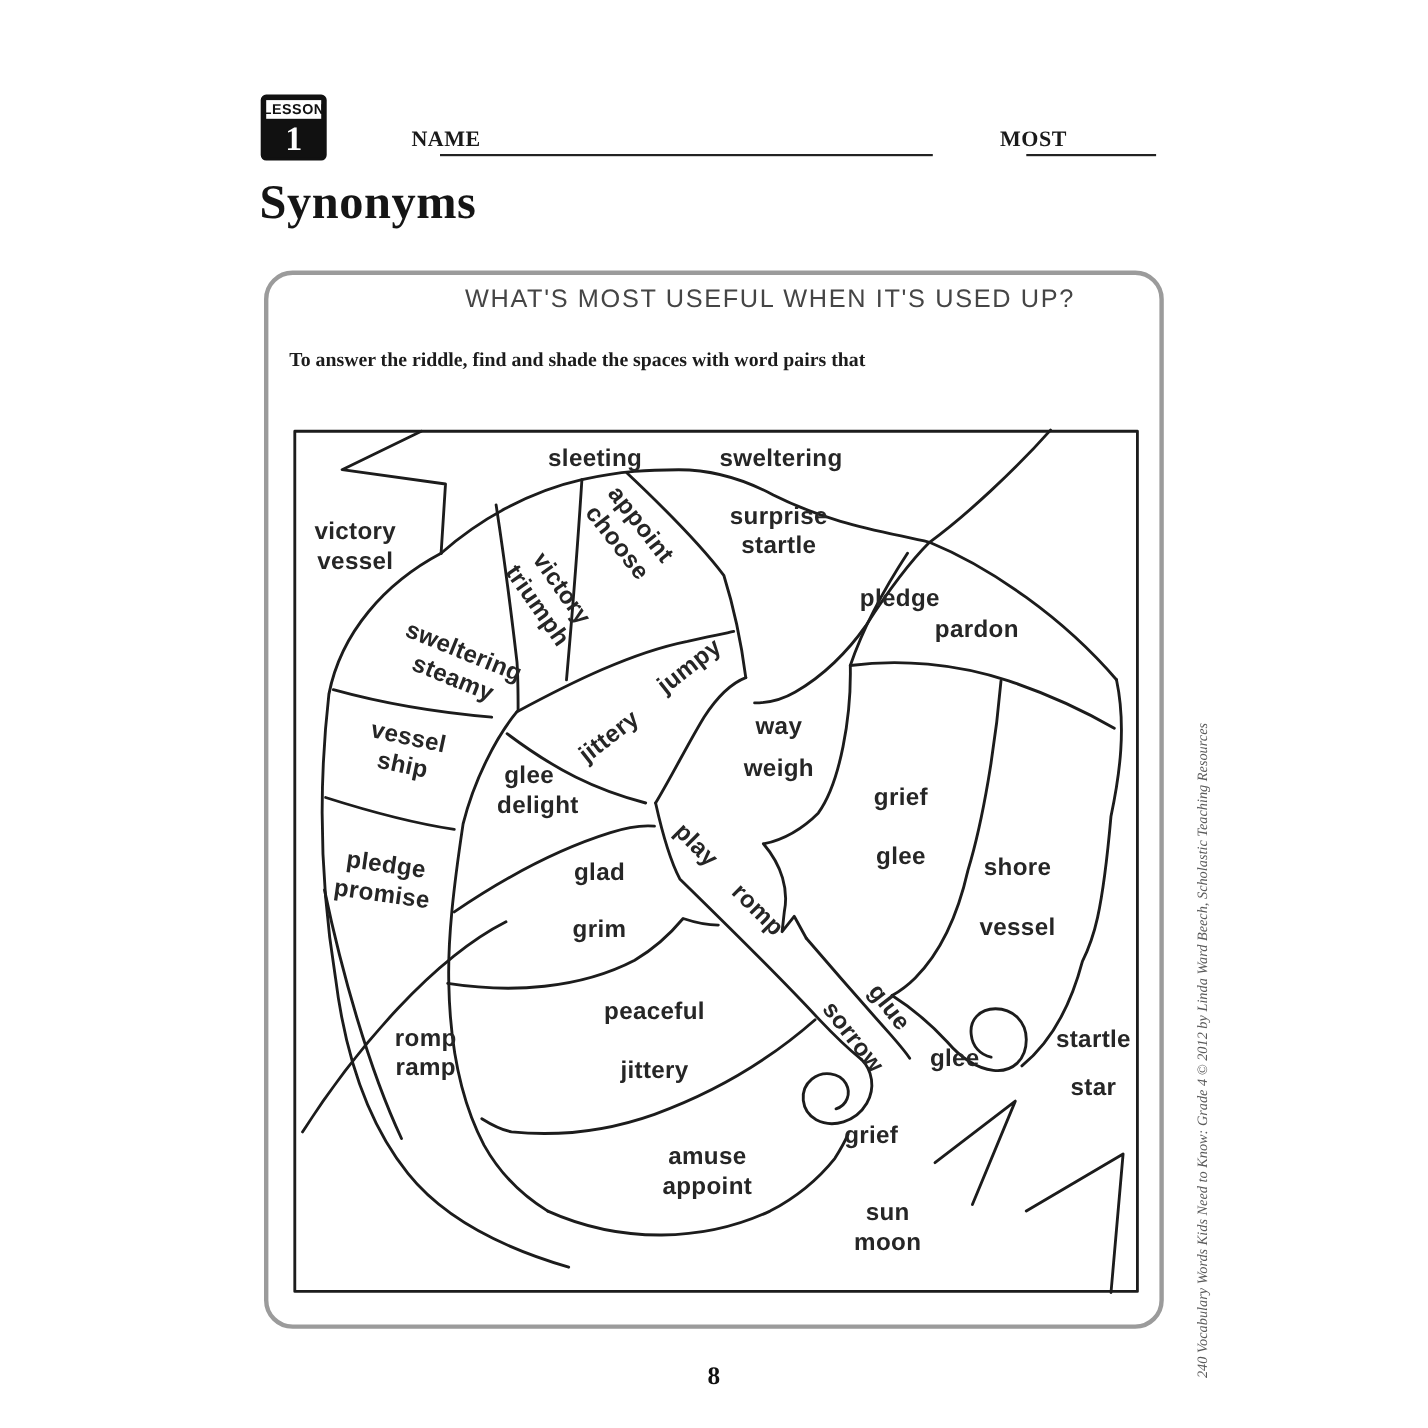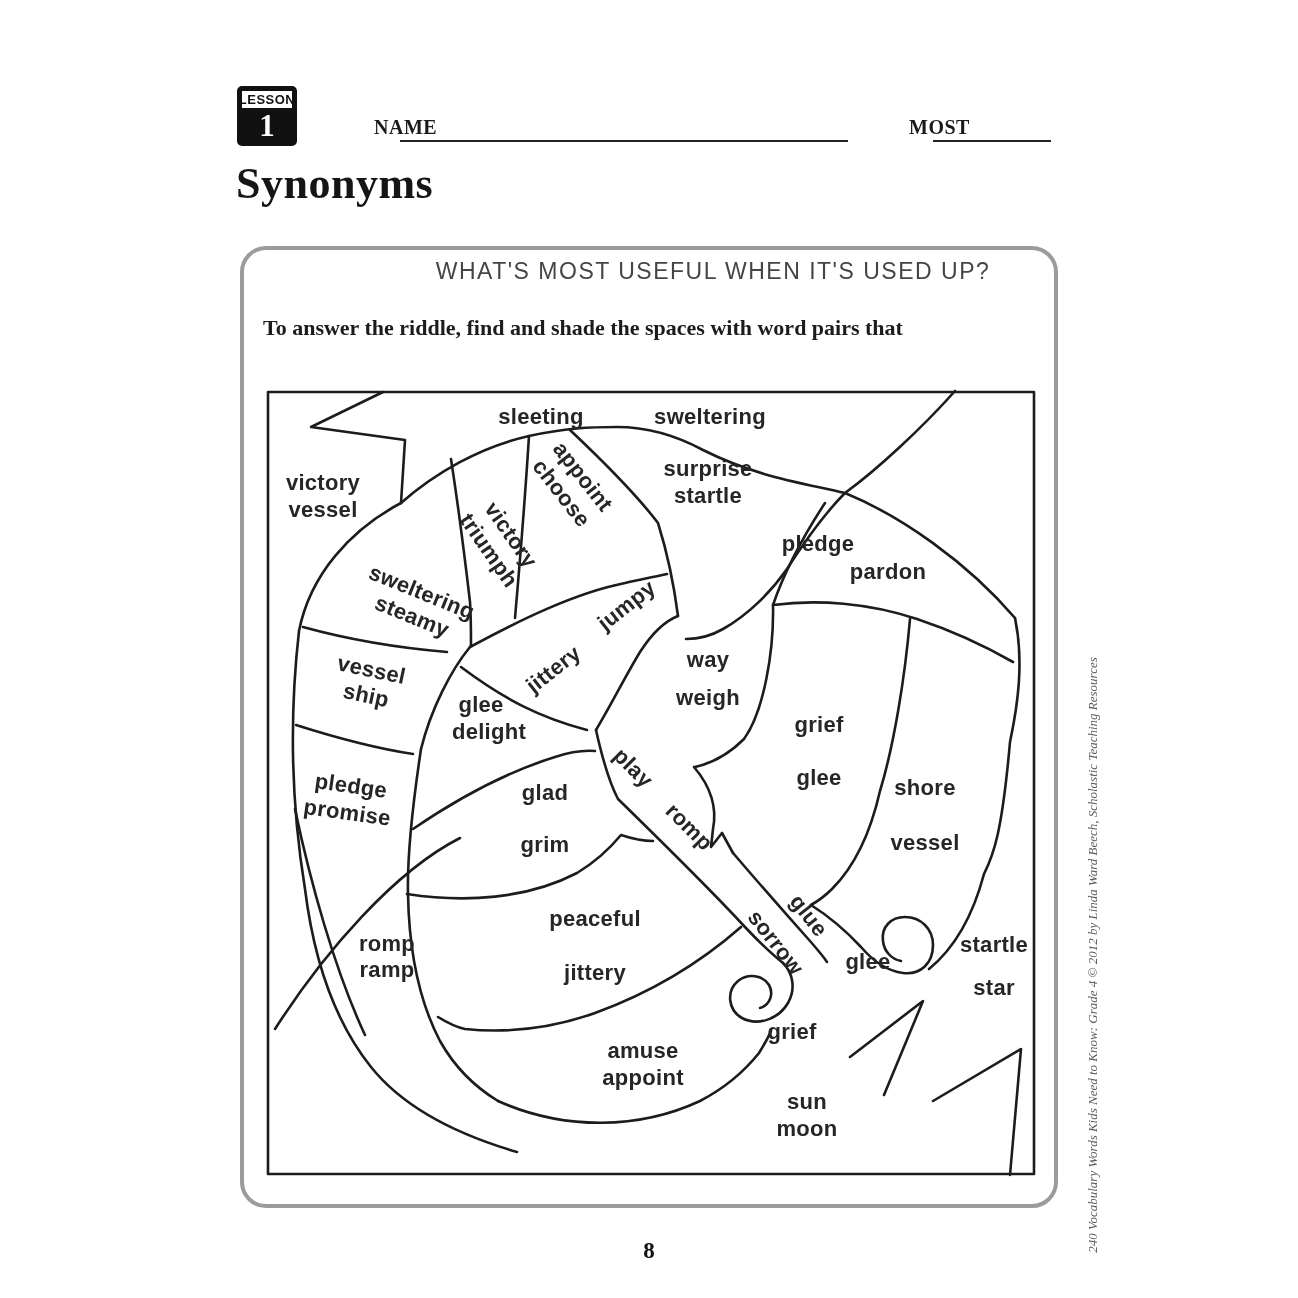--- a/index.html
+++ b/index.html
@@ -25,23 +25,23 @@
 
   .title{position:absolute;left:236px;top:158px;font-family:"Liberation Serif",serif;
          font-weight:bold;font-size:44px;letter-spacing:.5px;color:#151515;}
 
   
   .sheet{position:absolute;left:240px;top:246px;width:818px;height:962px;
          border:4px solid #9b9b9b;border-radius:26px;box-sizing:border-box;background:#fff;}
 
   .riddle{position:absolute;left:240px;top:258px;width:920px;text-align:center;
           font-family:"Liberation Sans",sans-serif;font-weight:300;font-size:23px;
-          letter-spacing:1.5px;color:#454545;margin-left:13px;}
+          letter-spacing:1.5px;color:#454545;}
   .instr{position:absolute;left:263px;top:310px;width:760px;
-         font-family:"Liberation Serif",serif;font-weight:bold;font-size:22px;
+         font-family:"Liberation Serif",serif;font-weight:bold;font-size:18px;
          line-height:35px;color:#1c1c1c;}
 
   
   .puzzle{position:absolute;left:265px;top:389px;}
   .puzzle path,.puzzle rect{stroke:#1c1c1c;stroke-width:2.6;fill:none;
           stroke-linecap:round;stroke-linejoin:round;}
   .puzzle rect{stroke-width:2.6;}
   .pz{font-family:"Liberation Sans",sans-serif;font-weight:bold;font-size:22px;
       fill:#262626;letter-spacing:.3px;text-anchor:middle;}
 

